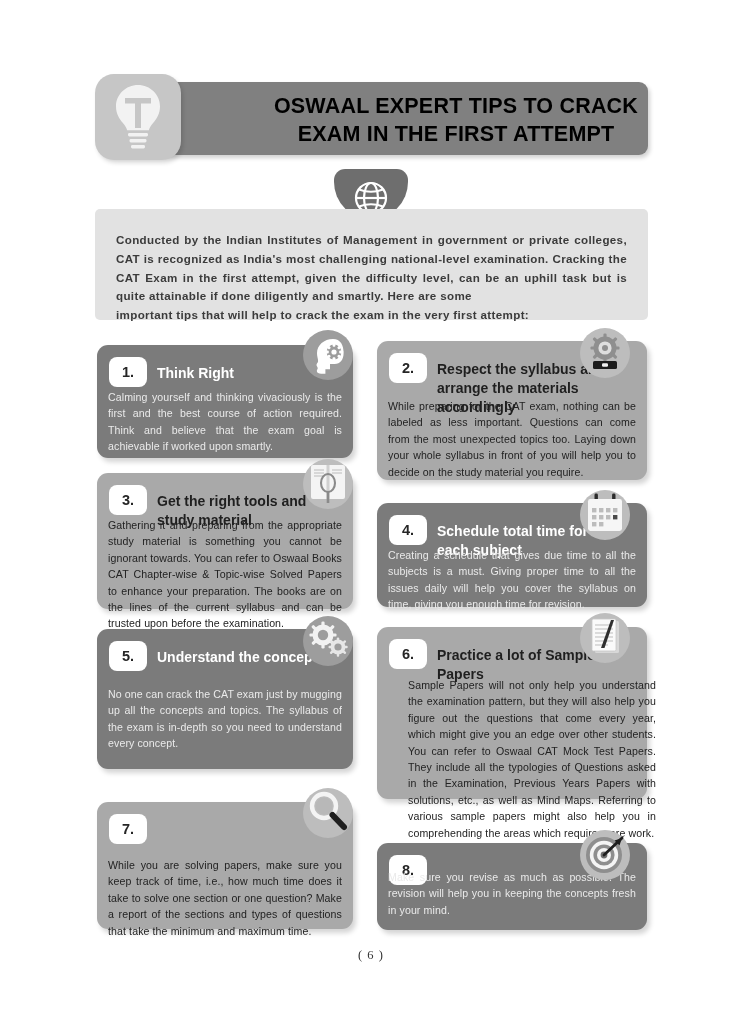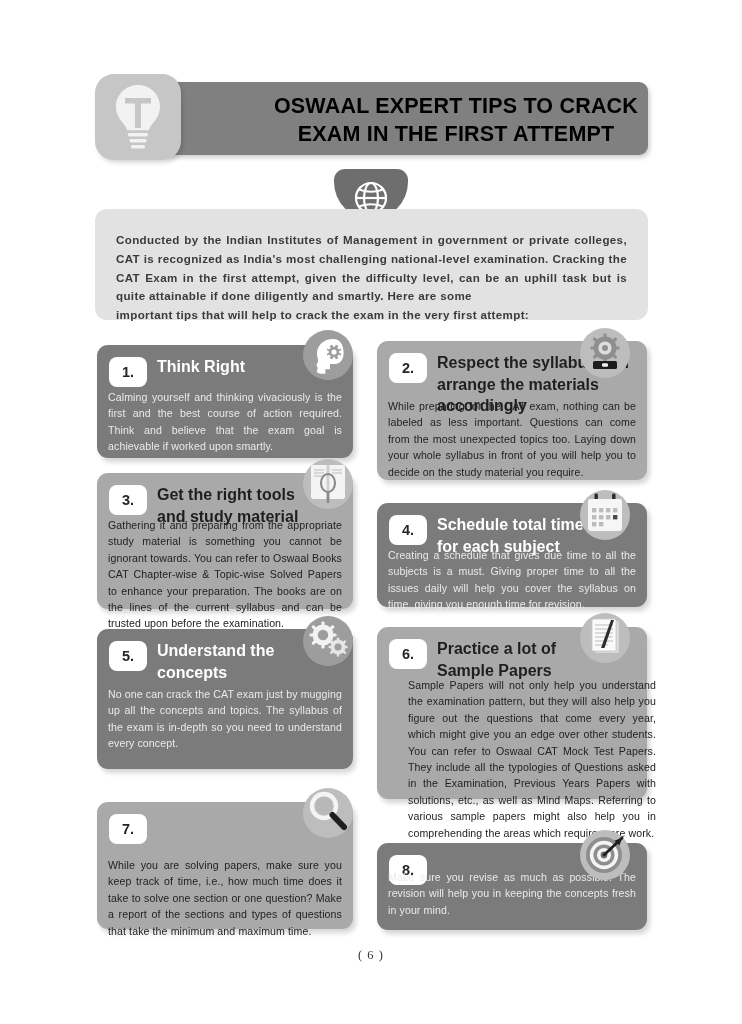--- a/index.html
+++ b/index.html
@@ -75,21 +75,21 @@
   .globe-tab svg { position: absolute; left: 20px; top: 12px; }
 
   
   .intro-box {
     position: absolute;
     left: 95px;
     top: 209px;
     width: 553px;
     height: 111px;
     background: #e2e2e2;
-    border-radius: 12px;
+    border-radius: 5px;
   }
   .intro-text {
     position: absolute;
     left: 21px;
     top: 22px;
     width: 511px;
     color: #3b3b3b;
     font-size: 11.6px;
     font-weight: bold;
     line-height: 1.62;
@@ -118,23 +118,23 @@
     color: #262626;
     font-size: 14.5px;
     font-weight: bold;
     text-align: center;
     line-height: 30px;
   }
 
   .card-title {
     position: absolute;
     left: 60px;
-    top: 11px;
+    top: 19px;
     width: 170px;
-    font-size: 16px;
+    font-size: 14px;
     font-weight: bold;
     line-height: 1.35;
   }
   .card.dark  .card-title { color: #ffffff; }
   .card.light .card-title { color: #1f1f1f; }
 
   .card-body {
     position: absolute;
     left: 11px;
     width: 234px;

